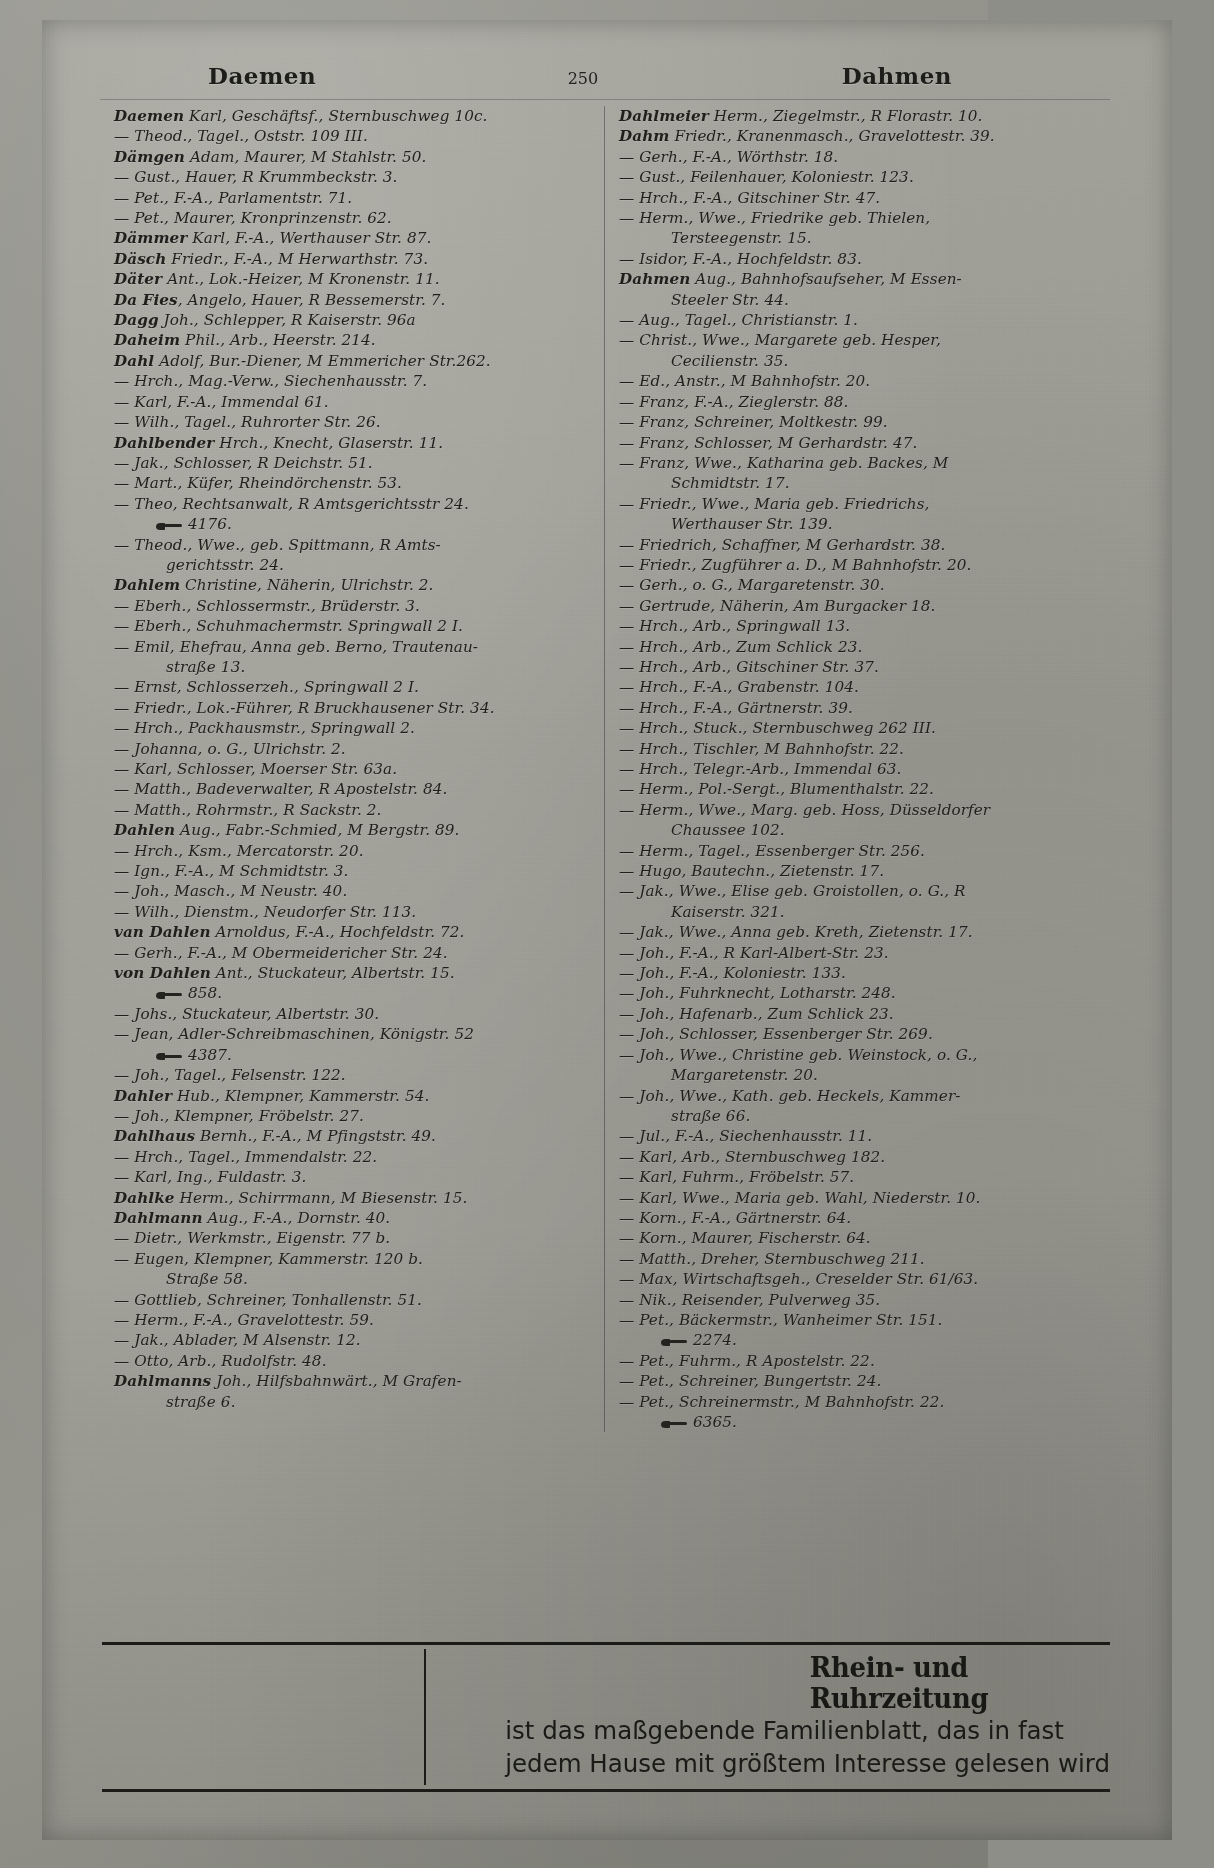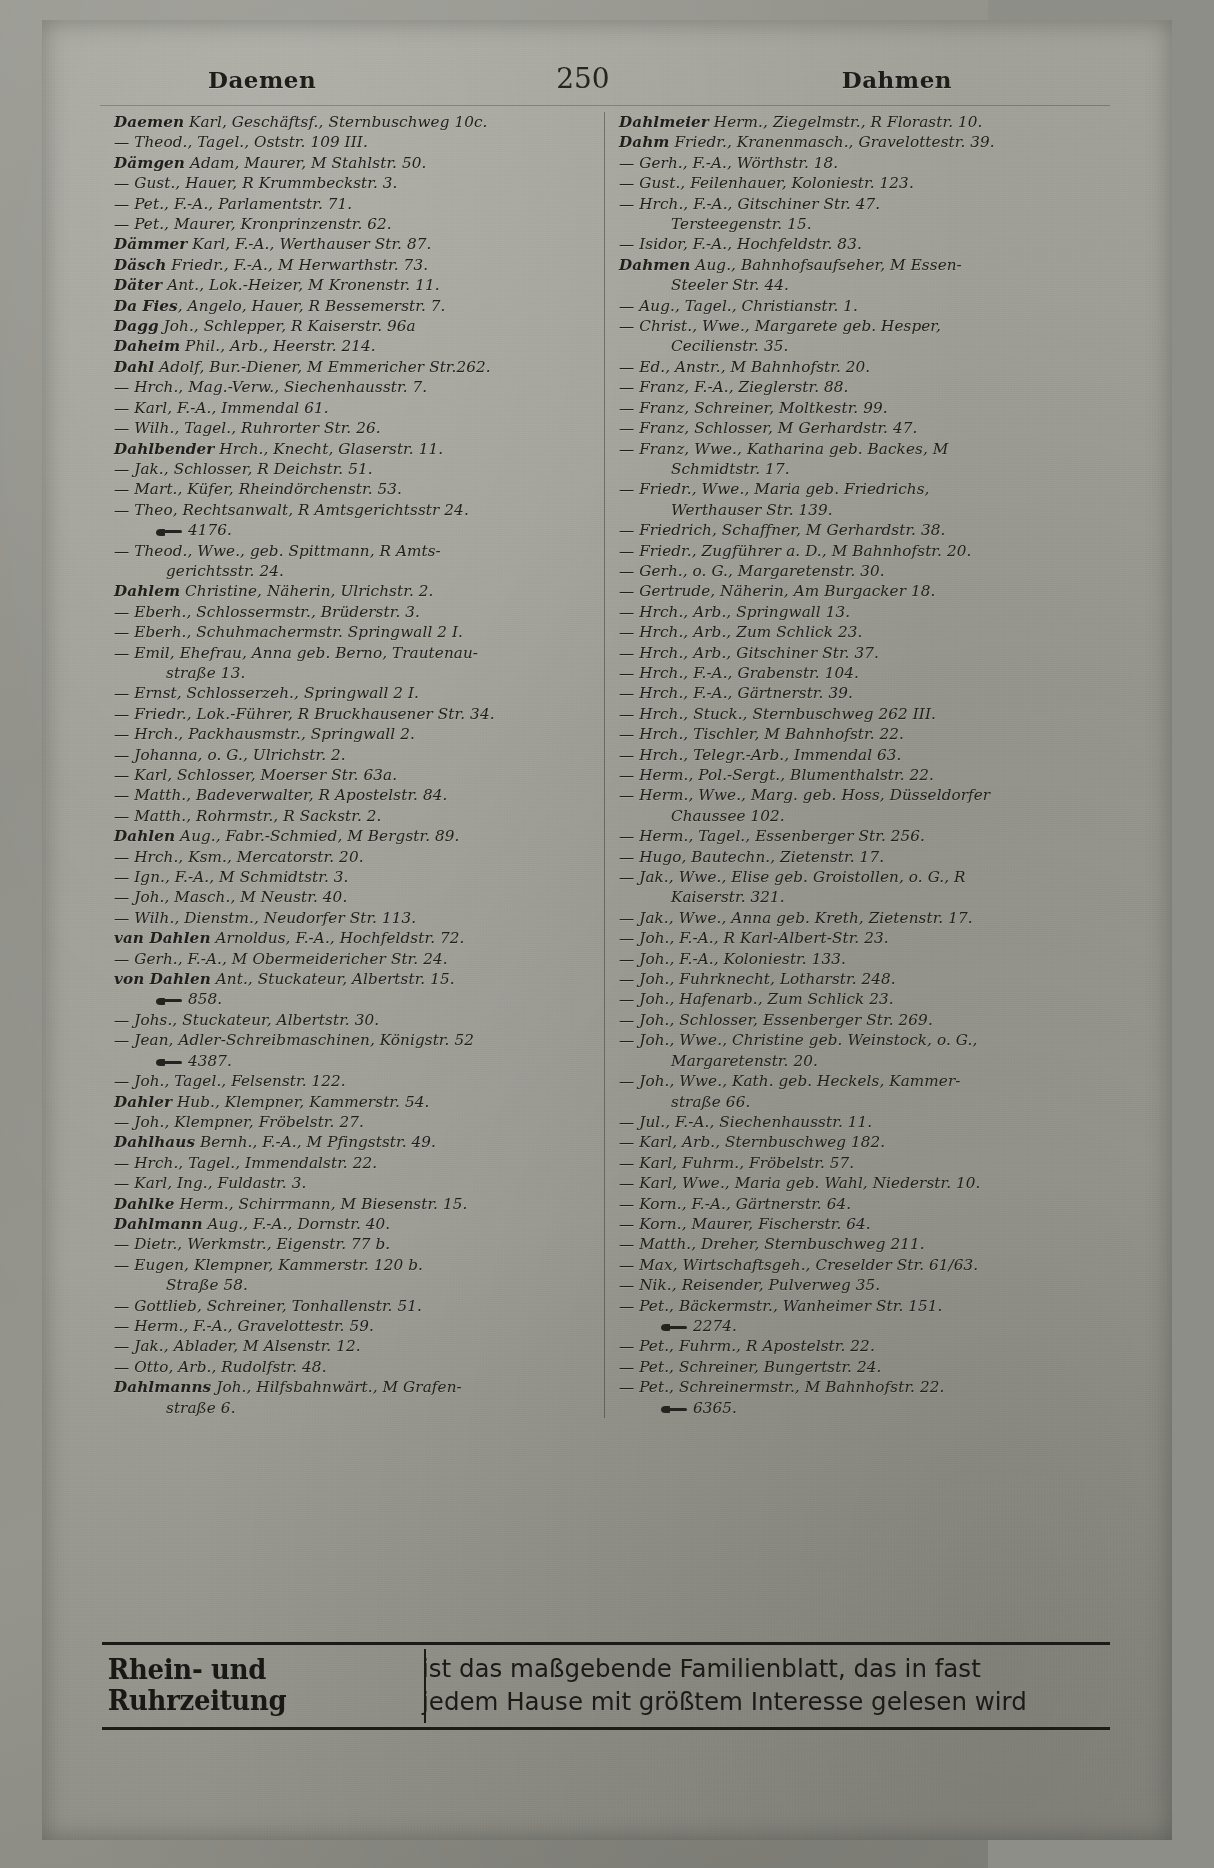--- a/index.html
+++ b/index.html
@@ -60,21 +60,21 @@
   .hdr-left, .hdr-right {
     font-family: "DejaVu Serif", serif;
     font-weight: bold;
     font-size: 23px;
     letter-spacing: .5px;
     text-shadow: 0 1px 0 rgba(255,255,255,0.18);
   }
   .hdr-left { margin-left: 100px; }
   .hdr-right { margin-right: 150px; }
   .hdr-page {
-    font-size: 28px;
+    font-size: 16px;
     font-weight: normal;
     color: #242420;
     margin-left: 8px;
   }
   .columns {
     display: flex;
     gap: 0px;
     position: relative;
     border-top: 1px solid rgba(30,30,28,0.28);
     padding-top: 6px;
@@ -127,21 +127,22 @@
   }
   .ad {
     position: absolute;
     left: 60px;
     top: 1622px;
     width: 1008px;
     border-top: 3px solid #1b1b18;
     border-bottom: 3px solid #1b1b18;
     padding: 7px 0 9px 0;
     display: flex;
-    align-items: center;
+    align-items: flex-end;
+    flex-direction: column;
   }
   .ad-title {
     font-family: "DejaVu Serif", serif;
     font-weight: bold;
     font-size: 27px;
     color: #181815;
     width: 300px;
     padding-left: 6px;
     letter-spacing: -0.3px;
     transform: scaleX(0.96);
@@ -245,20 +246,21 @@
             <div class="entry ind">— Otto, Arb., Rudolfstr. 48.</div>
             <div class="entry ind"><b>Dahlmanns</b><span> Joh., Hilfsbahnwärt., M Grafen-</span></div>
             <div class="entry cont">straße 6.</div>
           </div>
         <div class="col right" id="col-right">
             <div class="entry ind"><b>Dahlmeier</b><span> Herm., Ziegelmstr., R Florastr. 10.</span></div>
             <div class="entry ind"><b>Dahm</b><span> Friedr., Kranenmasch., Gravelottestr. 39.</span></div>
             <div class="entry ind">— Gerh., F.-A., Wörthstr. 18.</div>
             <div class="entry ind">— Gust., Feilenhauer, Koloniestr. 123.</div>
             <div class="entry ind">— Hrch., F.-A., Gitschiner Str. 47.</div>
+            <div class="entry ind">— Herm., Wwe., Friedrike geb. Thielen,</div>
             <div class="entry cont">Tersteegenstr. 15.</div>
             <div class="entry ind">— Isidor, F.-A., Hochfeldstr. 83.</div>
             <div class="entry ind"><b>Dahmen</b><span> Aug., Bahnhofsaufseher, M Essen-</span></div>
             <div class="entry cont">Steeler Str. 44.</div>
             <div class="entry ind">— Aug., Tagel., Christianstr. 1.</div>
             <div class="entry ind">— Christ., Wwe., Margarete geb. Hesper,</div>
             <div class="entry cont">Cecilienstr. 35.</div>
             <div class="entry ind">— Ed., Anstr., M Bahnhofstr. 20.</div>
             <div class="entry ind">— Franz, F.-A., Zieglerstr. 88.</div>
             <div class="entry ind">— Franz, Schreiner, Moltkestr. 99.</div>

